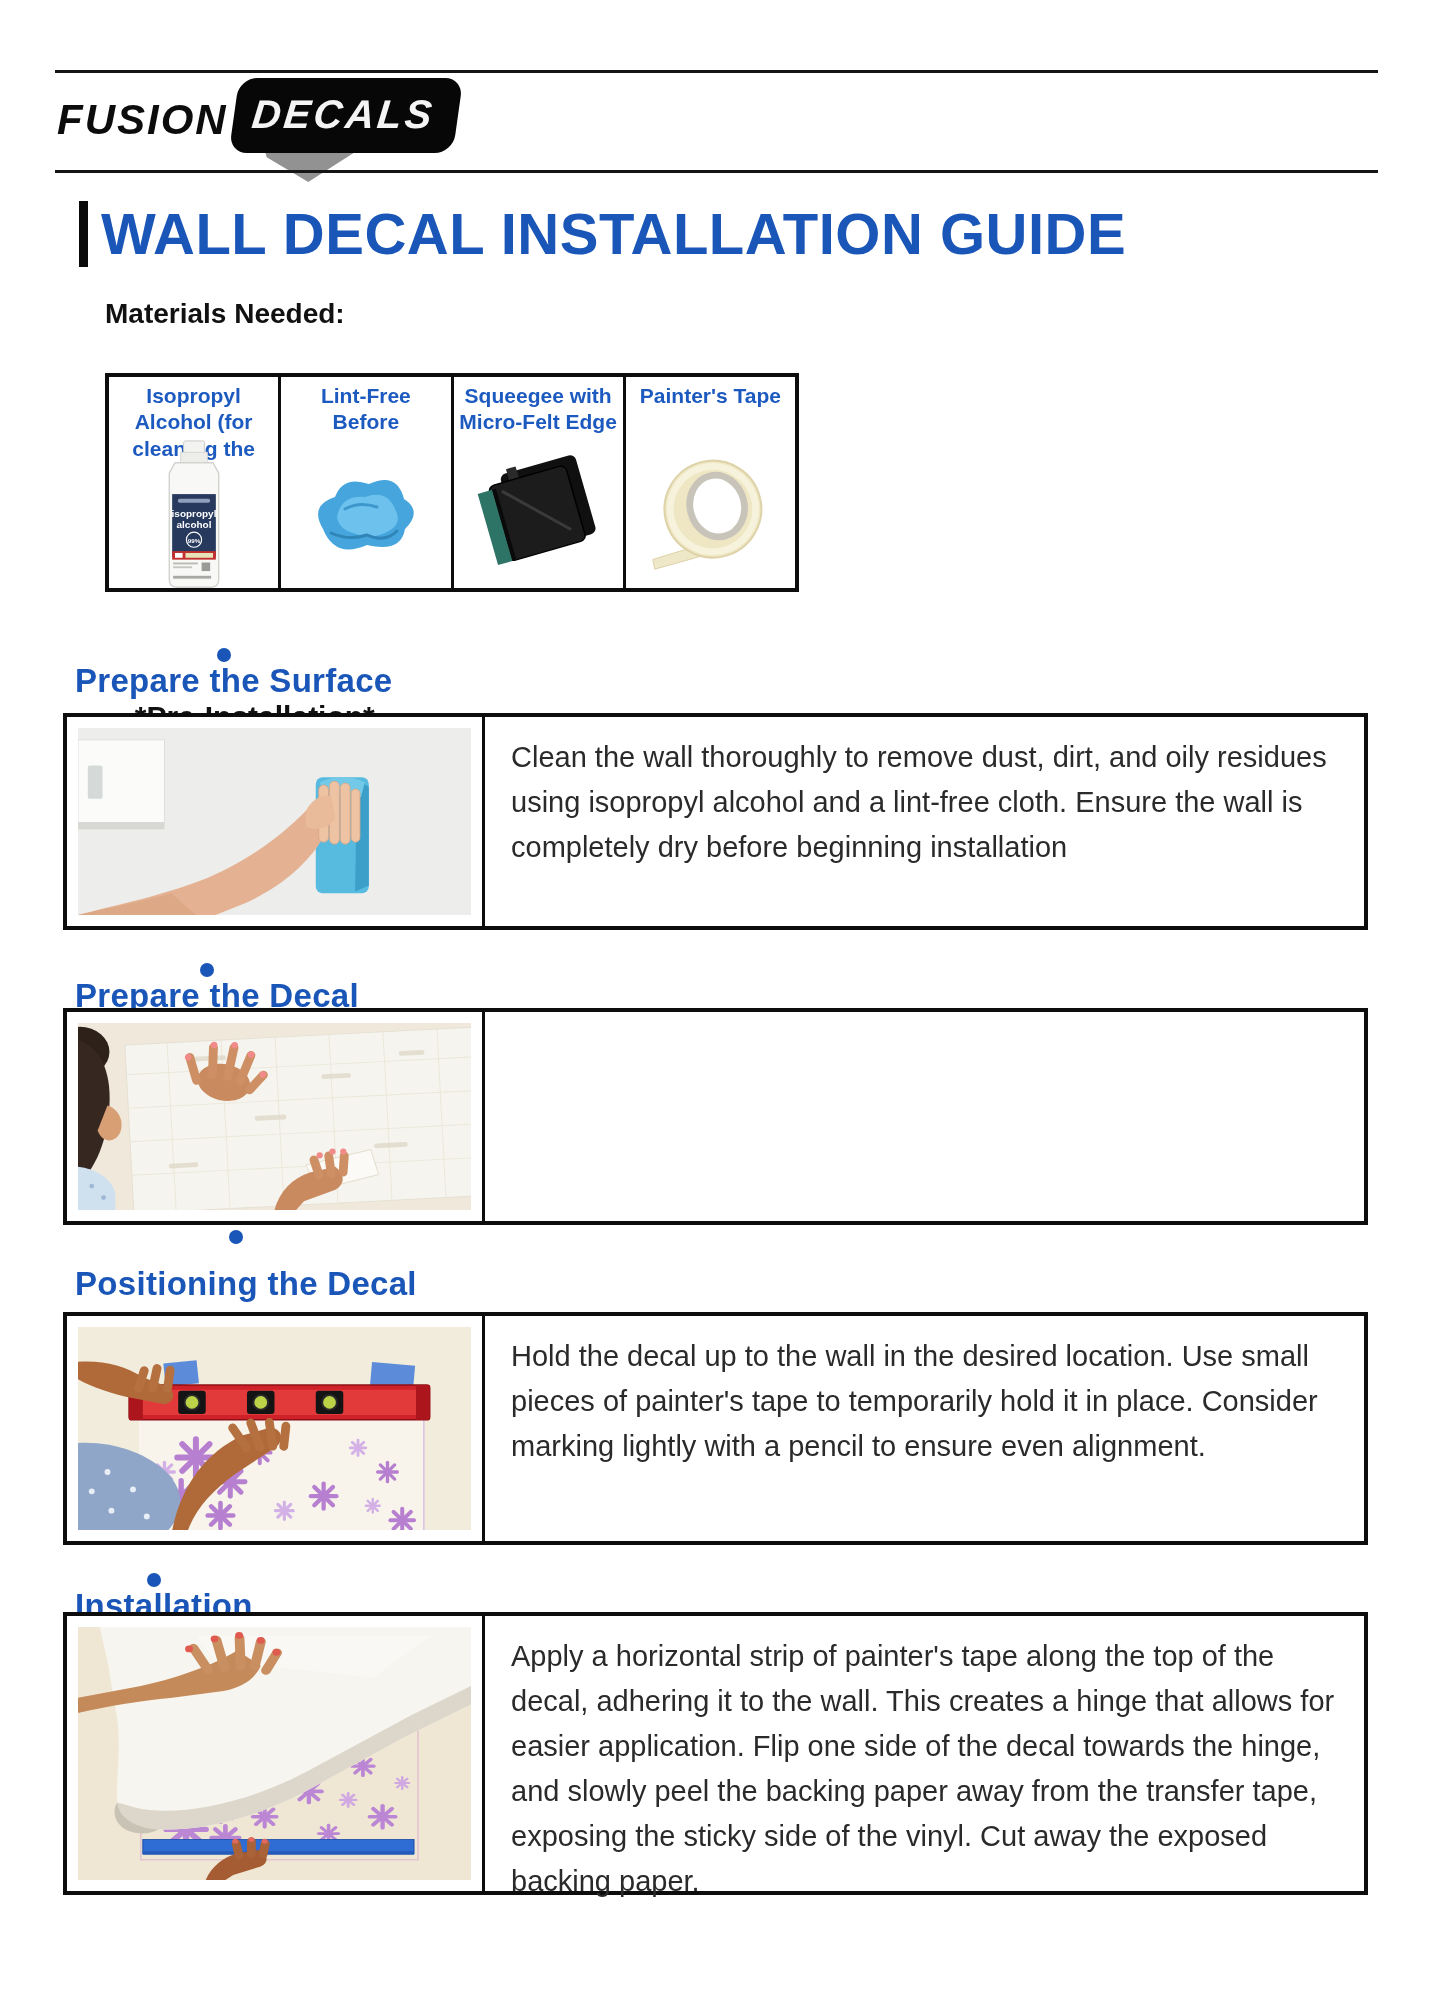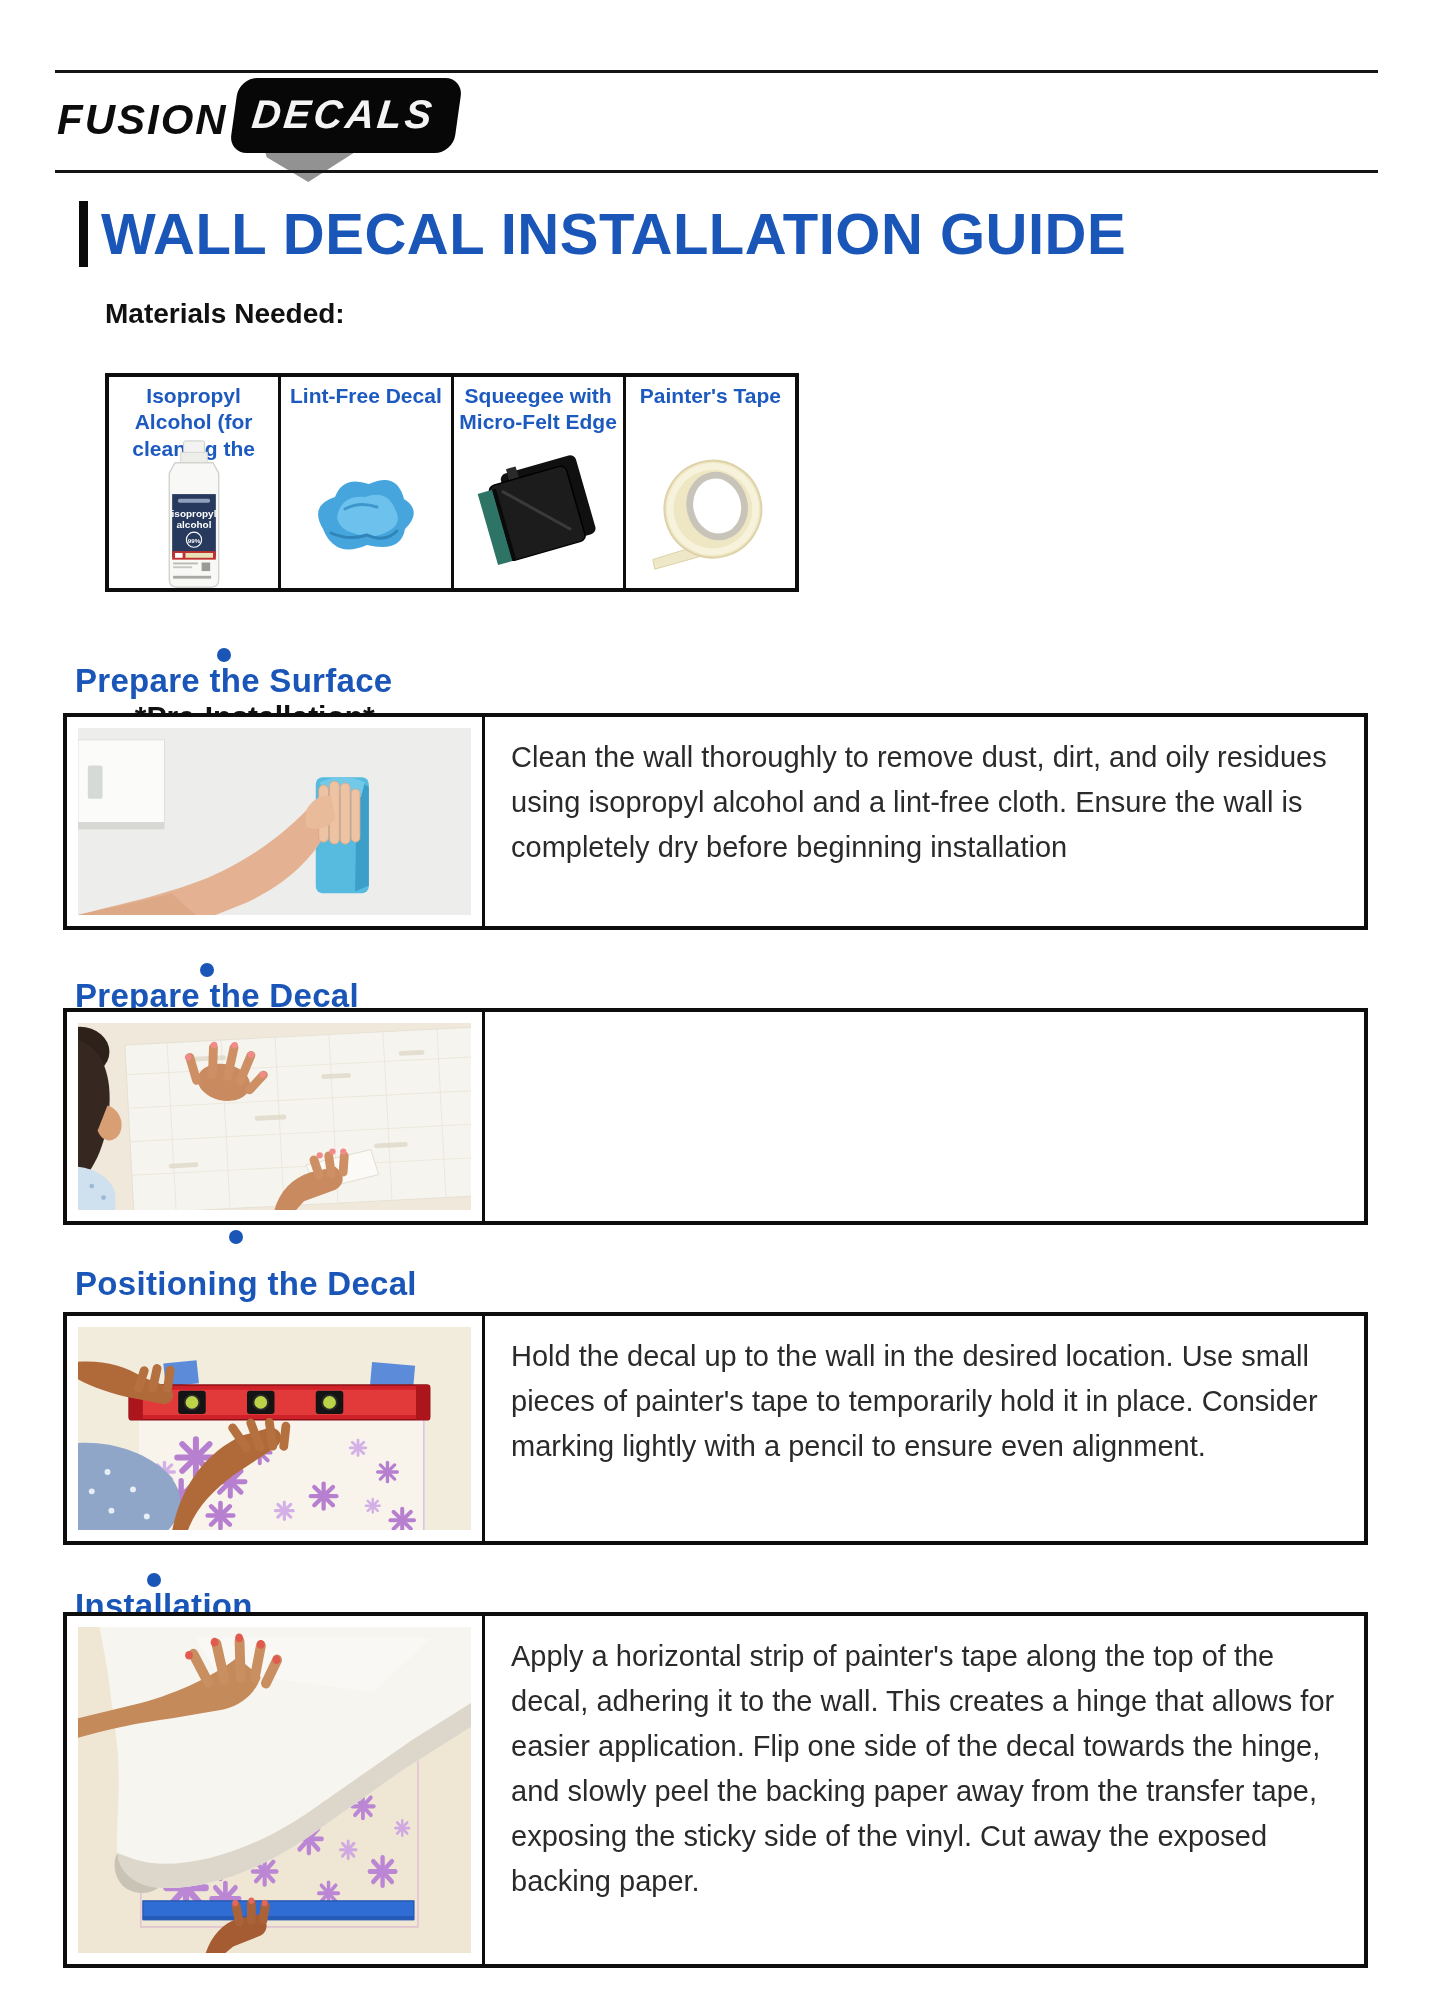--- a/index.html
+++ b/index.html
@@ -106,21 +106,21 @@
           <rect x="41" y="120" width="29" height="5" fill="#e8e2b8"></rect>
           <rect x="28" y="130" width="26" height="2" fill="#b9b9b5"></rect>
           <rect x="28" y="134" width="20" height="2" fill="#c5c5c1"></rect>
           <rect x="58" y="130" width="9" height="9" fill="#9a9a96"></rect>
           <rect x="28" y="144" width="40" height="3" fill="#a9a9a5"></rect>
         </svg>
       </div>
     </div>
 
     <div class="mat-cell">
-      <div class="mat-label">Lint-Free Decal</div>
+      <div class="mat-label">Lint-Free Before</div>
       <div class="mat-img">
         <svg viewBox="0 0 130 110" width="130" height="110">
           <path d="M22,72 Q8,48 34,40 Q42,18 68,27 Q96,14 103,42 Q122,54 104,72 Q100,96 66,88 Q34,102 22,72 Z" fill="#45a5dc"></path>
           <path d="M36,60 Q40,38 64,40 Q86,32 94,52 Q102,66 88,74 Q70,84 52,76 Q38,72 36,60 Z" fill="#6cc2ec"></path>
           <path d="M30,76 Q48,84 66,78 Q84,86 96,74" fill="none" stroke="#2f85b8" stroke-width="3" stroke-linecap="round"></path>
           <path d="M44,52 Q58,44 76,50" fill="none" stroke="#3d97cc" stroke-width="3" stroke-linecap="round"></path>
         </svg>
       </div>
     </div>
 
@@ -331,21 +331,21 @@
     <div class="txt-cell">
       <p>Hold the decal up to the wall in the desired location. Use small pieces of painter's tape to temporarily hold it in place. Consider marking lightly with a pencil to ensure even alignment.</p>
     </div>
   </div>
 
   <div class="step-head" style="top:1573px;">
     <span class="bullet"></span>
     <h2>Installation</h2>
   </div>
 
-  <div class="step-box" style="top:1612px;height:356px;">
+  <div class="step-box" style="top:1612px;height:283px;">
     <div class="img-cell">
       <svg viewBox="0 0 400 300" preserveAspectRatio="none">
         <rect width="400" height="300" fill="#efe7d4"></rect>
         <rect x="64" y="40" width="282" height="236" fill="none" stroke="#dcb6cf" stroke-width="1.5" opacity="0.8"></rect>
         <g stroke="#bb86d4" fill="none">
           <use href="#ast" transform="translate(110 240) scale(2.0)" stroke-width="3.2"></use>
           <use href="#ast" transform="translate(145 215) scale(1.6)" stroke-width="3.3"></use>
           <use href="#ast" transform="translate(95 205) scale(1.4)" stroke-width="3.4"></use>
           <use href="#ast" transform="translate(150 250) scale(1.4)" stroke-width="3.4"></use>
           <use href="#ast" transform="translate(190 225) scale(1.2)" stroke-width="3.5"></use>

